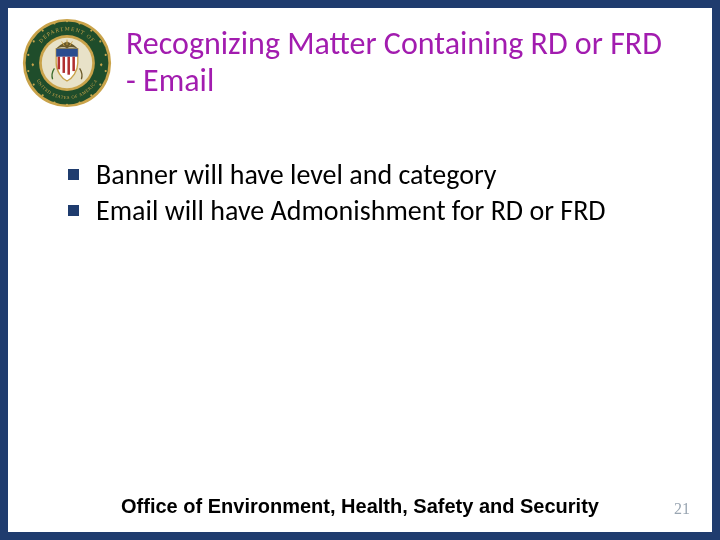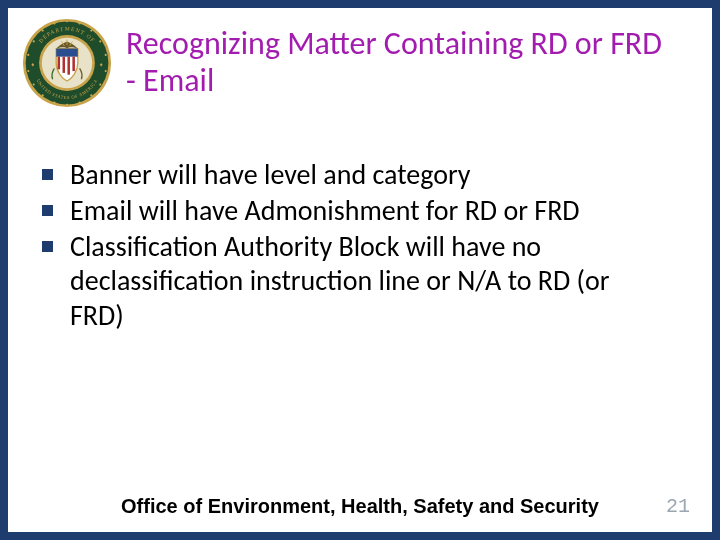--- a/index.html
+++ b/index.html
@@ -22,21 +22,21 @@
     height: 90px;
     flex-shrink: 0;
   }
   .title {
     color: #a21caf;
     font-size: 32px;
     font-weight: 400;
     line-height: 1.15;
   }
   .body {
-    padding: 50px 60px 0 28px;
+    padding: 50px 60px 0 54px;
   }
   .bullets {
     list-style: none;
   }
   .bullets li {
     position: relative;
     padding-left: 34px;
     font-size: 28px;
     line-height: 1.22;
     color: #000;
@@ -59,23 +59,23 @@
     text-align: center;
     font-family: Arial, sans-serif;
     font-size: 20px;
     font-weight: bold;
     color: #000;
   }
   .pagenum {
     position: absolute;
     bottom: 14px;
     right: 22px;
-    font-size: 20px;
+    font-size: 16px;
     color: #9aa6b2;
-    font-family: Liberation Mono, monospace;
+    font-family: Liberation Serif, serif;
   }
 </style>
 </head>
 <body>
 
 <div class="slide">
 
   <div class="header">
     <div class="seal">
       <svg viewBox="0 0 100 100" width="90" height="90">
@@ -144,20 +144,19 @@
         </g>
       </svg>
     </div>
     <h1 class="title">Recognizing Matter Containing RD or FRD - Email</h1>
   </div>
 
   <div class="body">
     <ul class="bullets">
       <li>Banner will have level and category</li>
       <li>Email will have Admonishment for RD or FRD</li>
-      <li>Classification Authority Block will have no declassification instruction line or N/A to RD (or FRD)</li>
     </ul>
   </div>
 
   <div class="footer">Office of Environment, Health, Safety and Security</div>
   <div class="pagenum">21</div>
 
 </div>
 
 </body></html>

